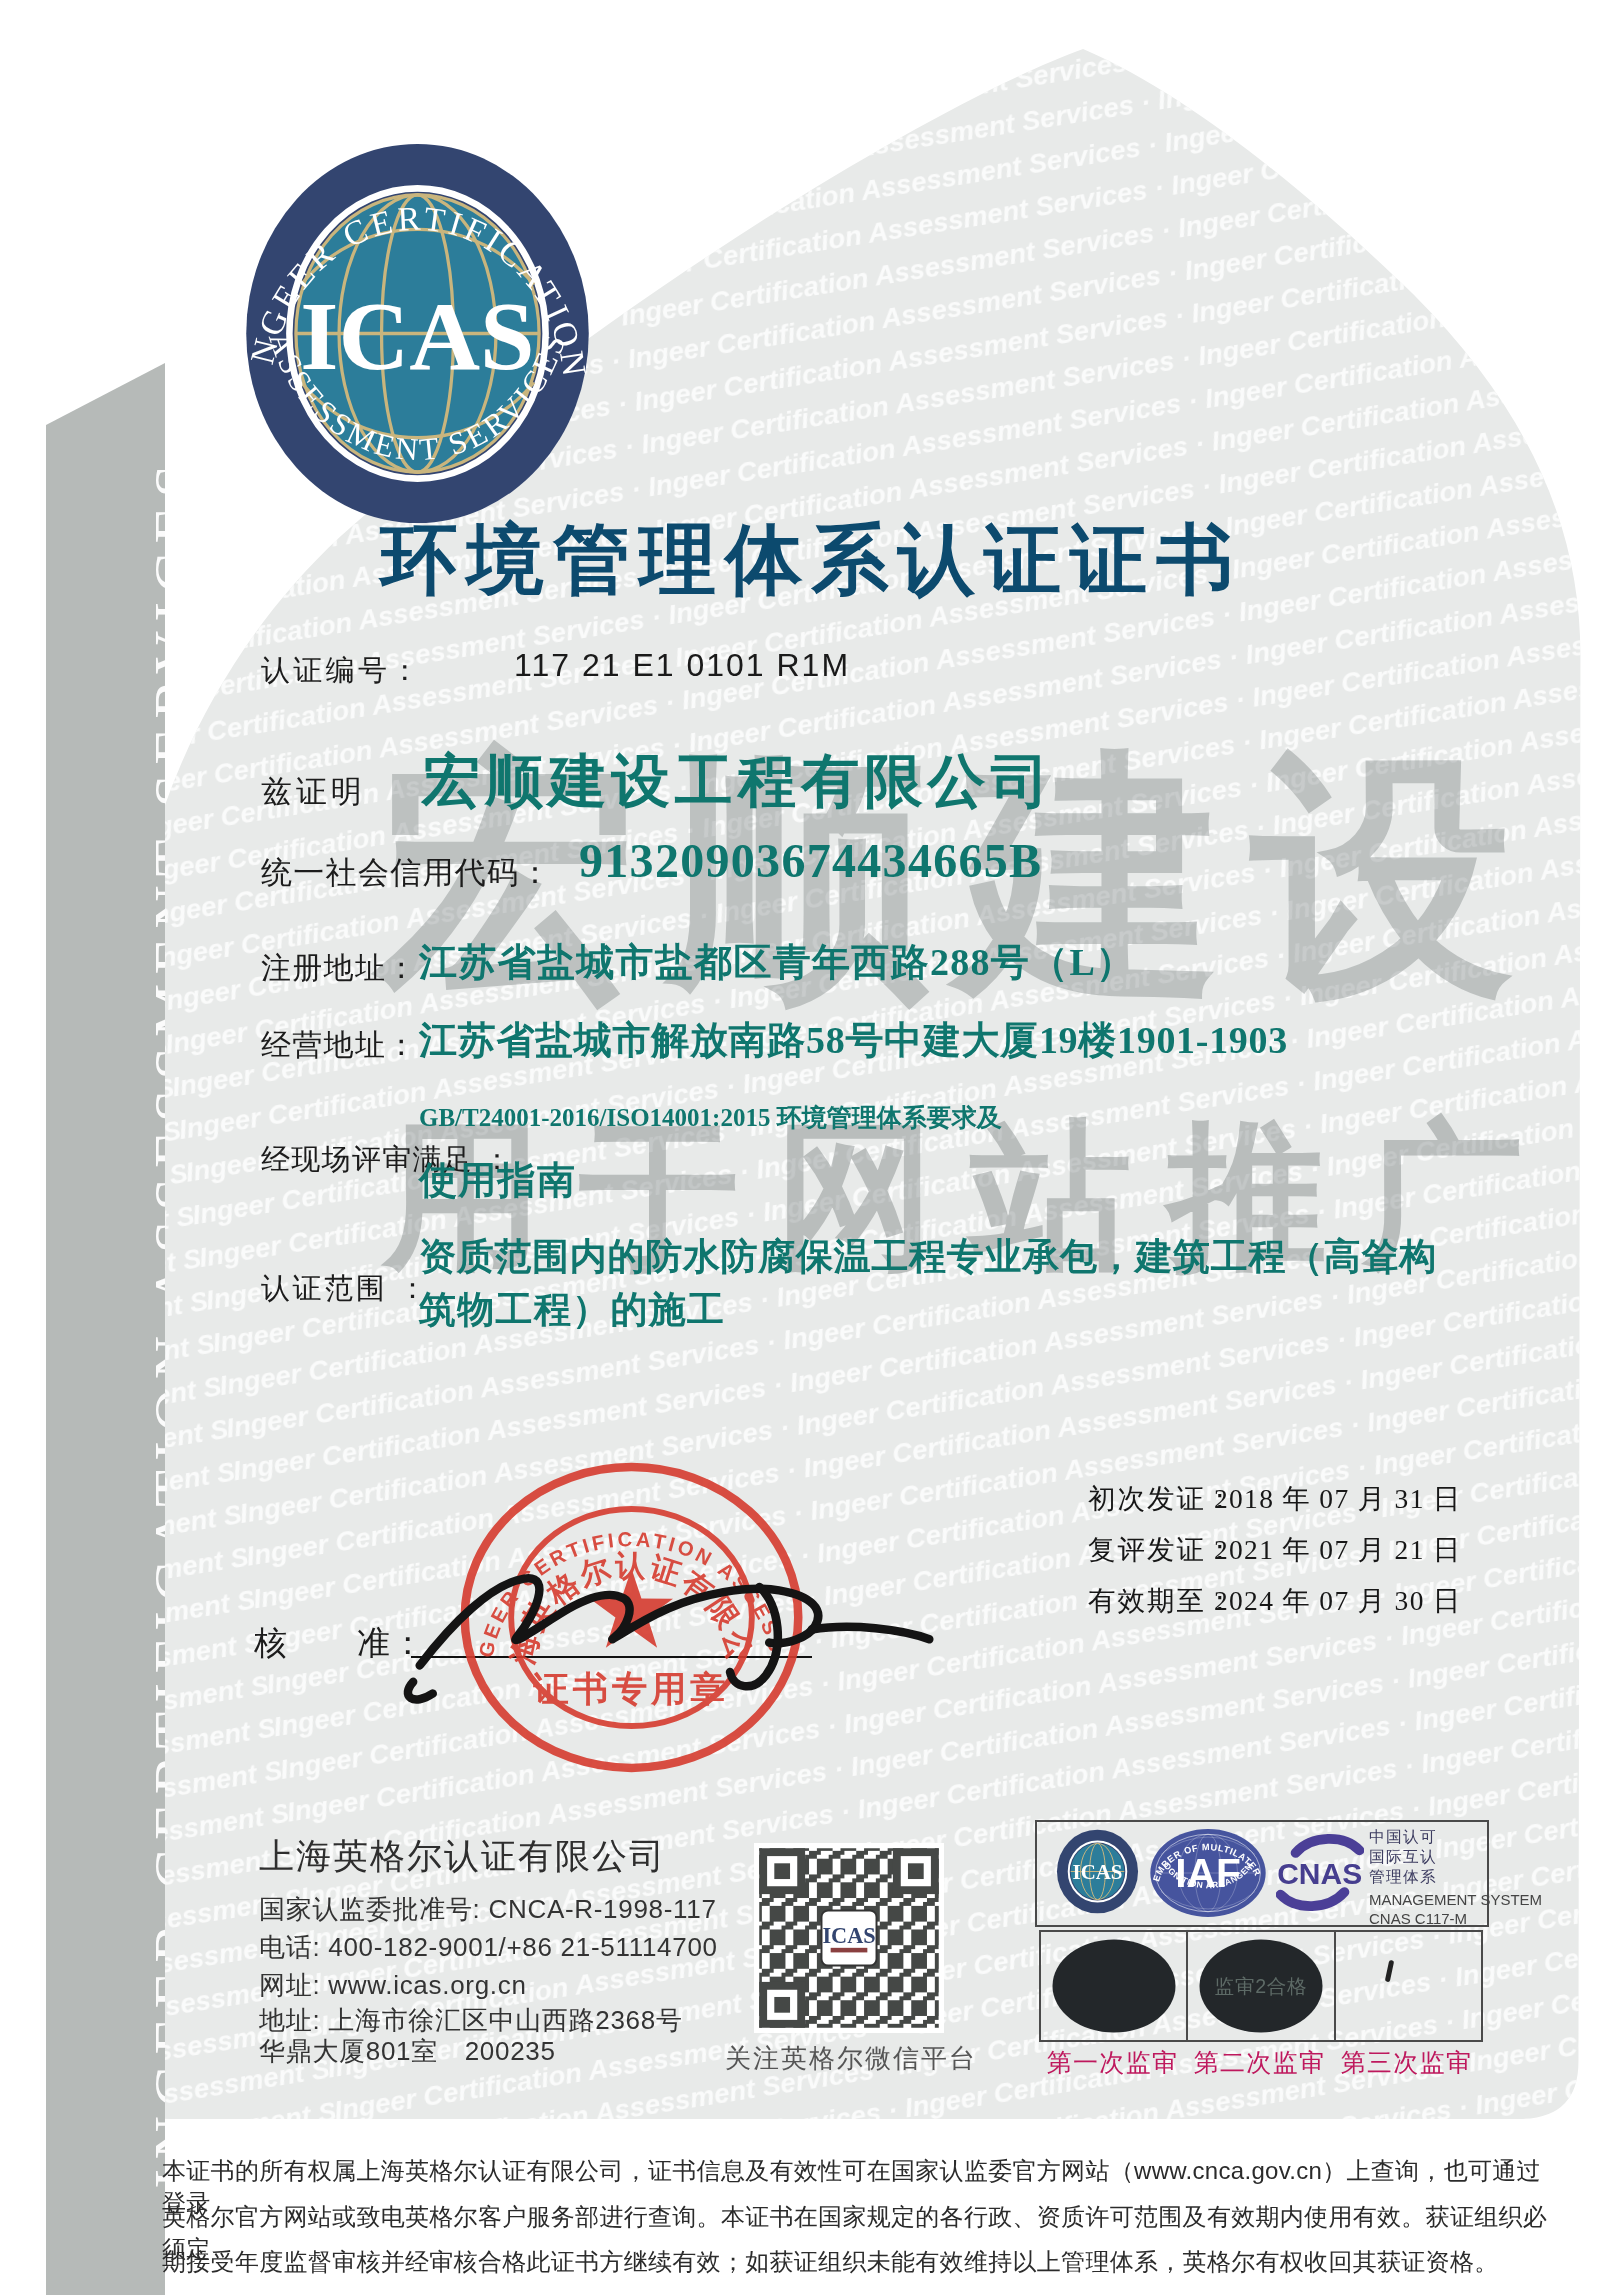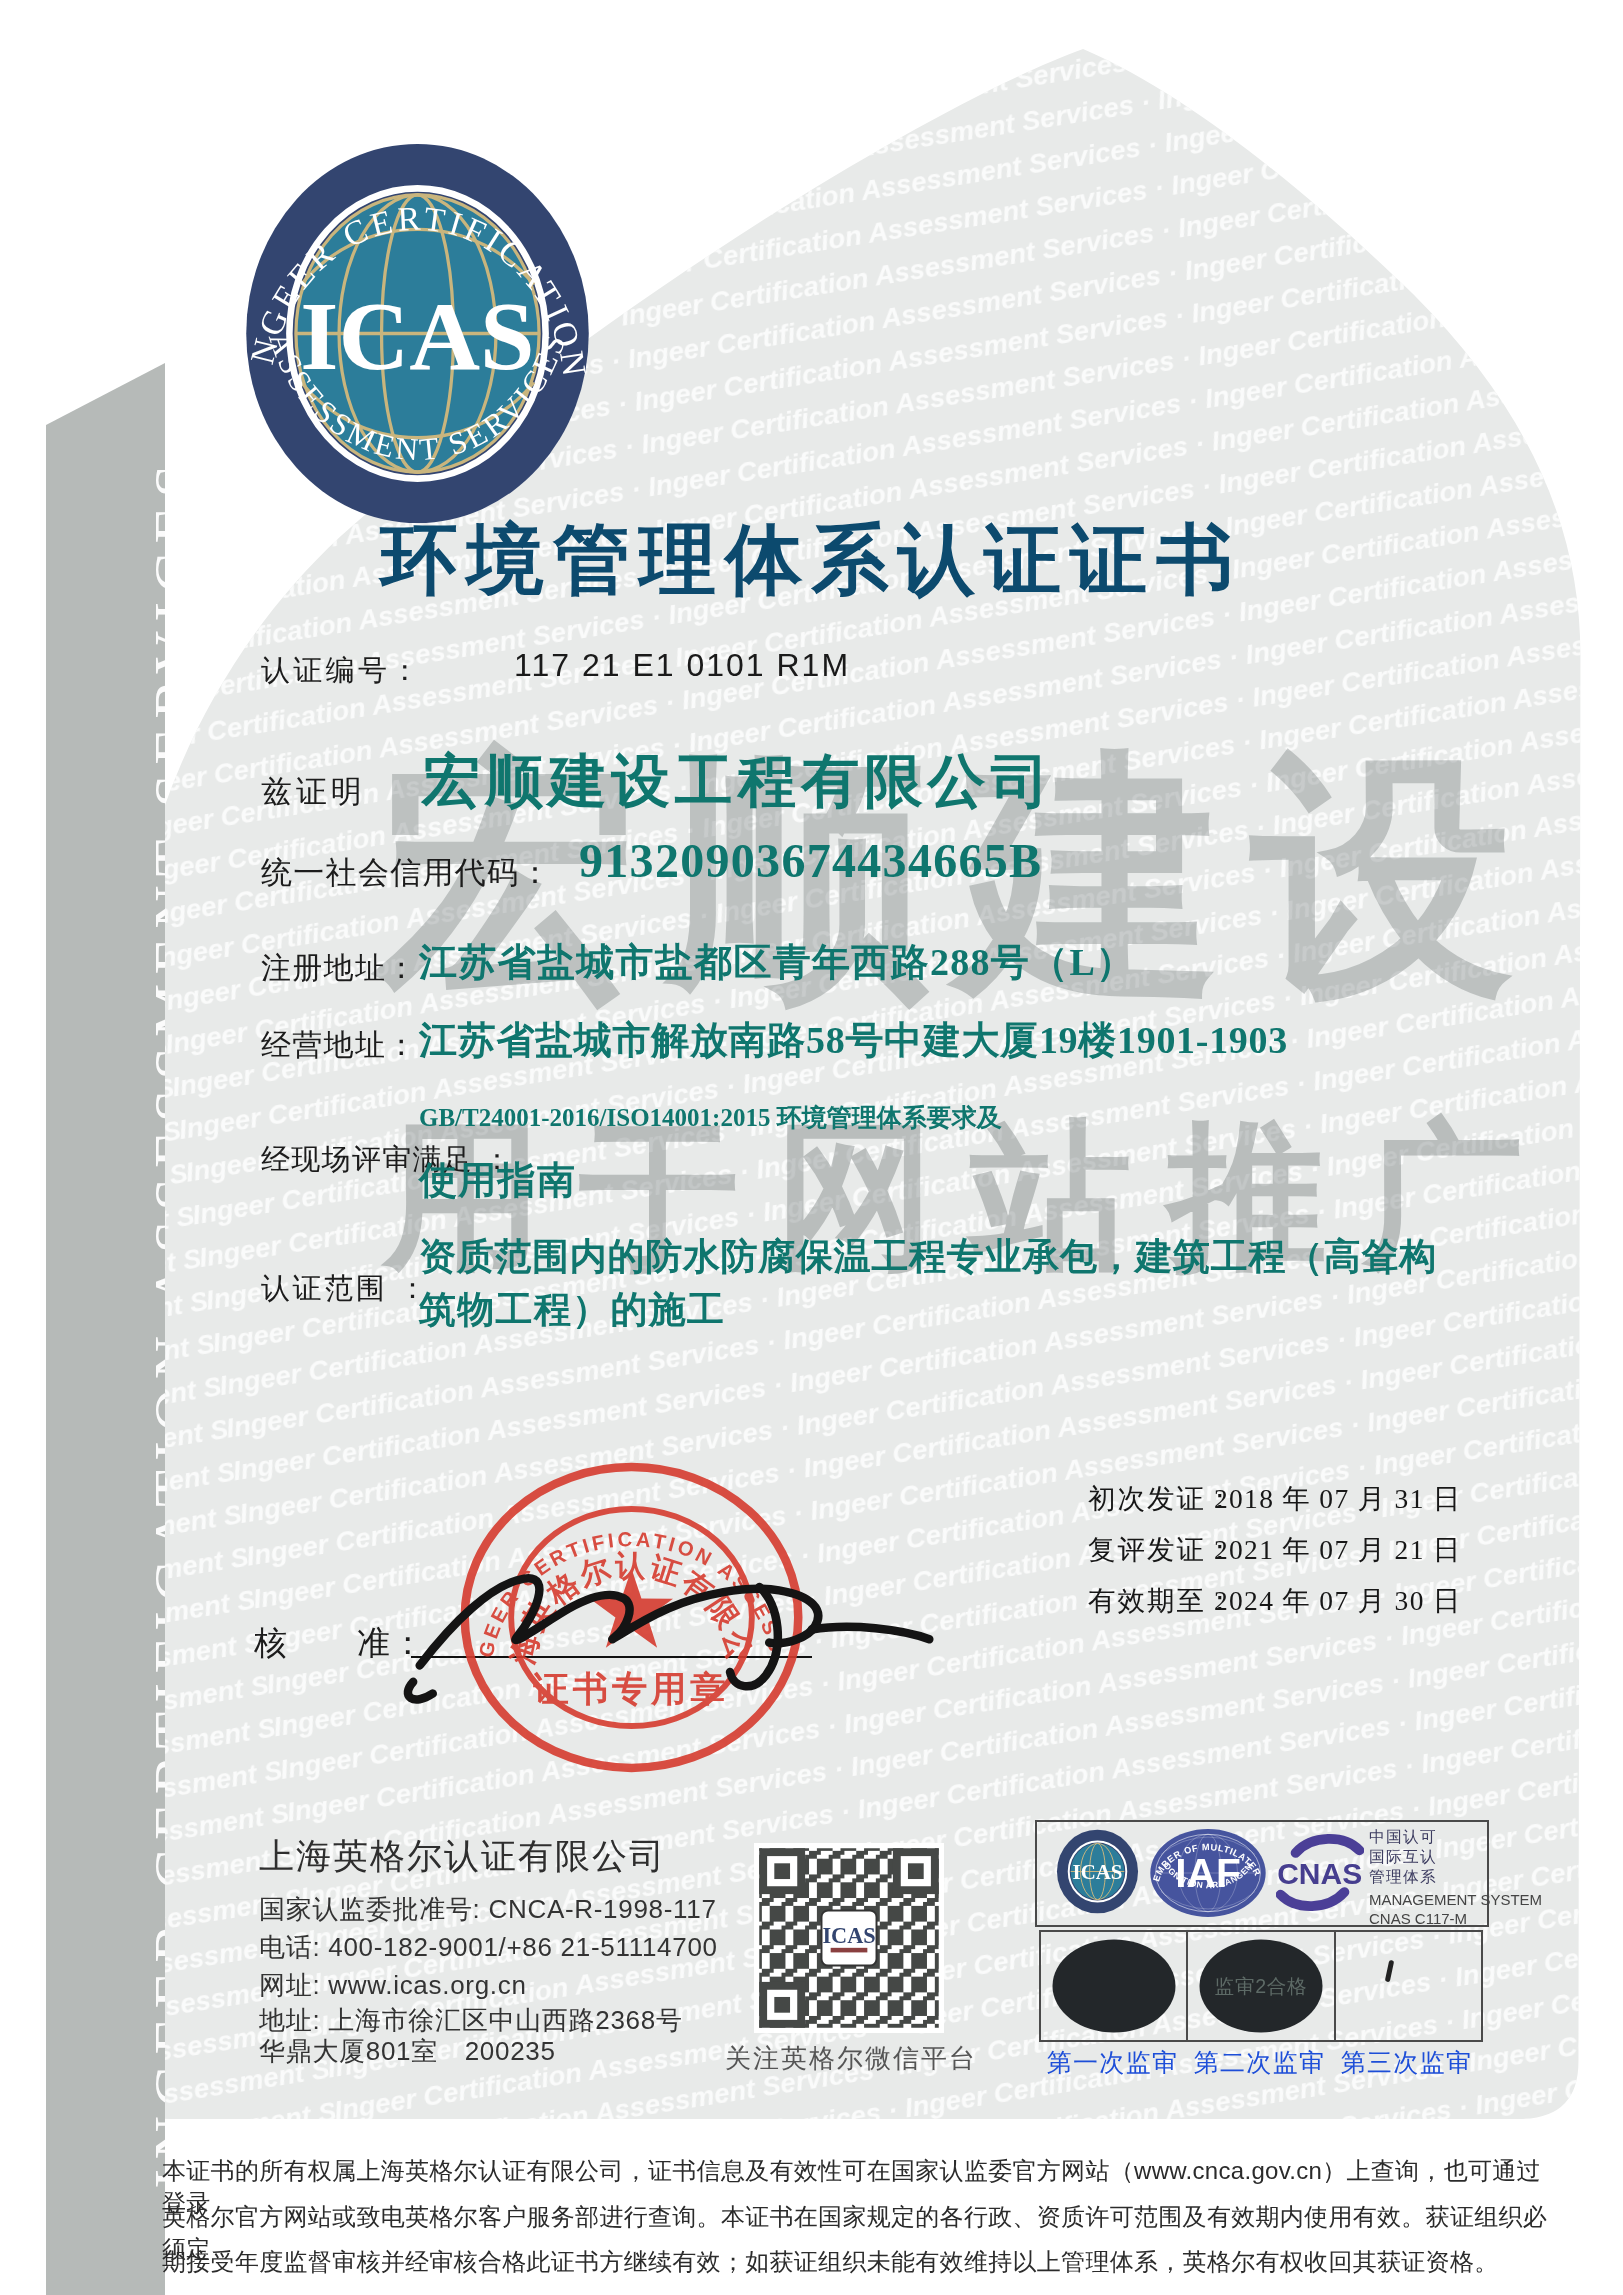--- a/index.html
+++ b/index.html
@@ -53,21 +53,21 @@
   #acc-textblock{left:1369px;top:1827px;font-size:15.7px;color:#3c3c60;line-height:20px;letter-spacing:1.3px;}
   #acc-en{position:absolute;left:1369px;top:1890px;font-size:15px;color:#444;line-height:19px;letter-spacing:0;}
   
   #survtable{left:1039px;top:1930px;width:440px;height:108px;border:2.6px solid #4a4a4a;display:flex;}
   #survtable .cell{flex:1;position:relative;border-right:2px solid #4a4a4a;}
   #survtable .cell:last-child{border-right:none;}
   .ovalstamp{position:absolute;left:50%;top:50%;transform:translate(-50%,-50%);
              width:123px;height:93px;border-radius:50%;background:#23272a;}
   #surv-stamp2-text{position:absolute;left:50%;top:50%;transform:translate(-50%,-50%);
       font-size:19.6px;color:#5d6a66;white-space:nowrap;letter-spacing:0.7px;}
-  .surv-label{position:absolute;top:2046px;width:147px;text-align:center;font-size:25px;color:#1d4ed8;letter-spacing:1.3px;}
+  .surv-label{position:absolute;top:2046px;width:147px;text-align:center;font-size:25px;color:#be185d;letter-spacing:1.3px;}
   
   .footer-line{position:absolute;left:162px;width:1388px;font-size:24px;color:#2b2b2b;letter-spacing:0.3px;}
 </style>
 </head>
 <body>
 
 <div id="page">
 
   <svg class="abs" style="left:0;top:0" width="1623" height="2295" viewBox="0 0 2480 3507">
     <defs>

